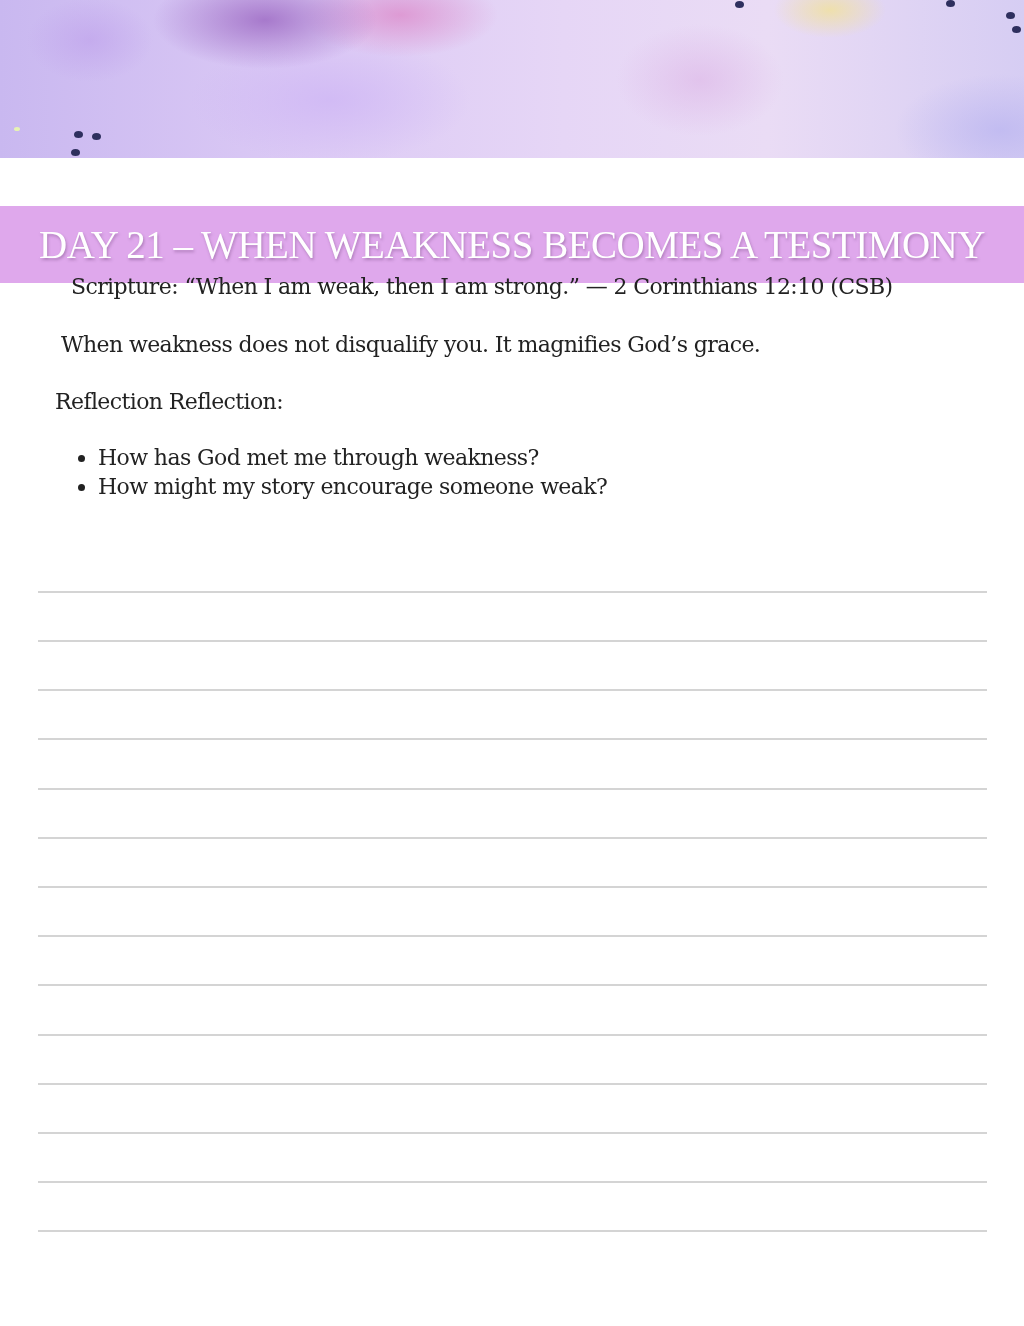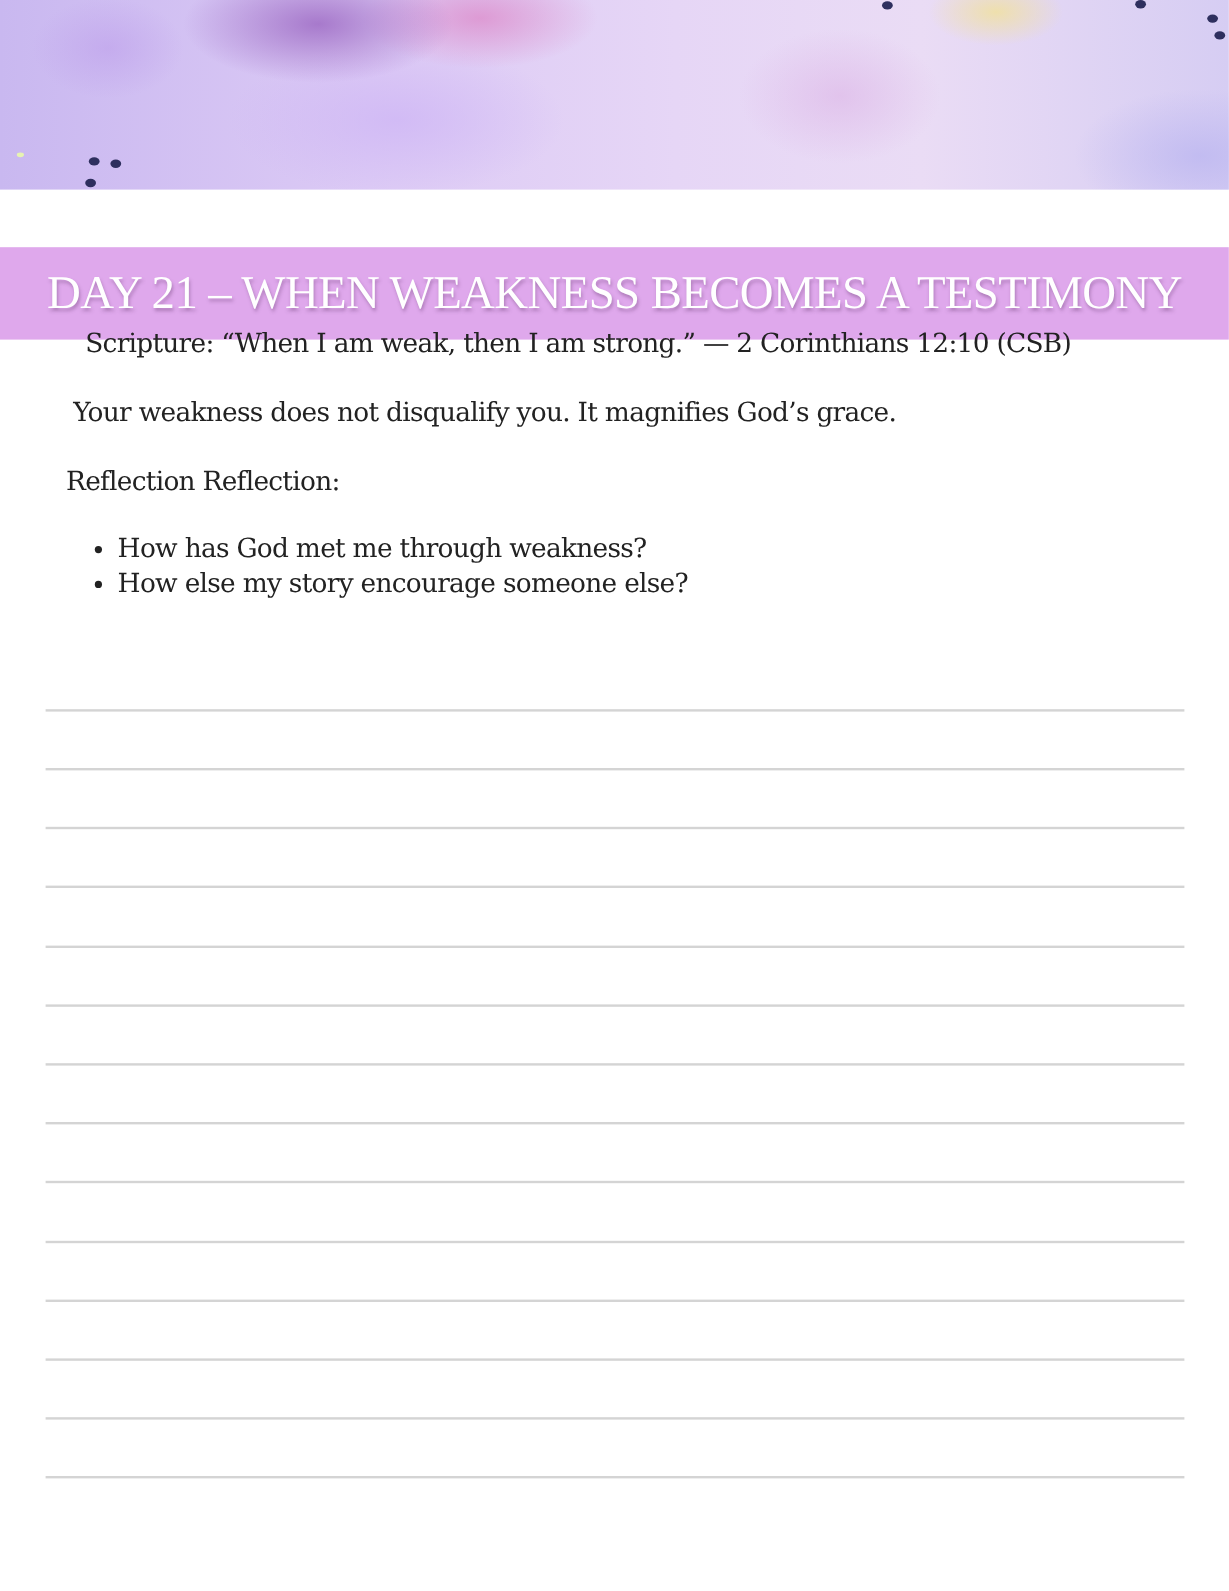--- a/index.html
+++ b/index.html
@@ -55,25 +55,25 @@
   <span class="leaf" style="left:1006px;top:12px;"></span>
   <span class="leaf" style="left:1012px;top:26px;"></span>
 </div>
 
 <div class="title-band">
   <h1 class="title" style="margin:0;font-weight:normal;">DAY 21 – WHEN WEAKNESS BECOMES A TESTIMONY</h1>
 </div>
 
 <div class="content">
   <p class="scripture">Scripture:  “When I am weak, then I am strong.”  — 2 Corinthians 12:10 (CSB)</p>
-  <p class="message">Your weakness does not disqualify you. It magnifies God’s grace.</p>
+  <p class="message">When weakness does not disqualify you. It magnifies God’s grace.</p>
   <p class="reflection">Reflection Reflection:</p>
   <ul class="questions">
     <li>How has God met me through weakness?</li>
-    <li>How else my story encourage someone else?</li>
+    <li>How might my story encourage someone weak?</li>
   </ul>
 </div>
 
 <div class="lines">
   <div class="line" style="top:0px;"></div>
   <div class="line" style="top:49px;"></div>
   <div class="line" style="top:98px;"></div>
   <div class="line" style="top:147px;"></div>
   <div class="line" style="top:197px;"></div>
   <div class="line" style="top:246px;"></div>

